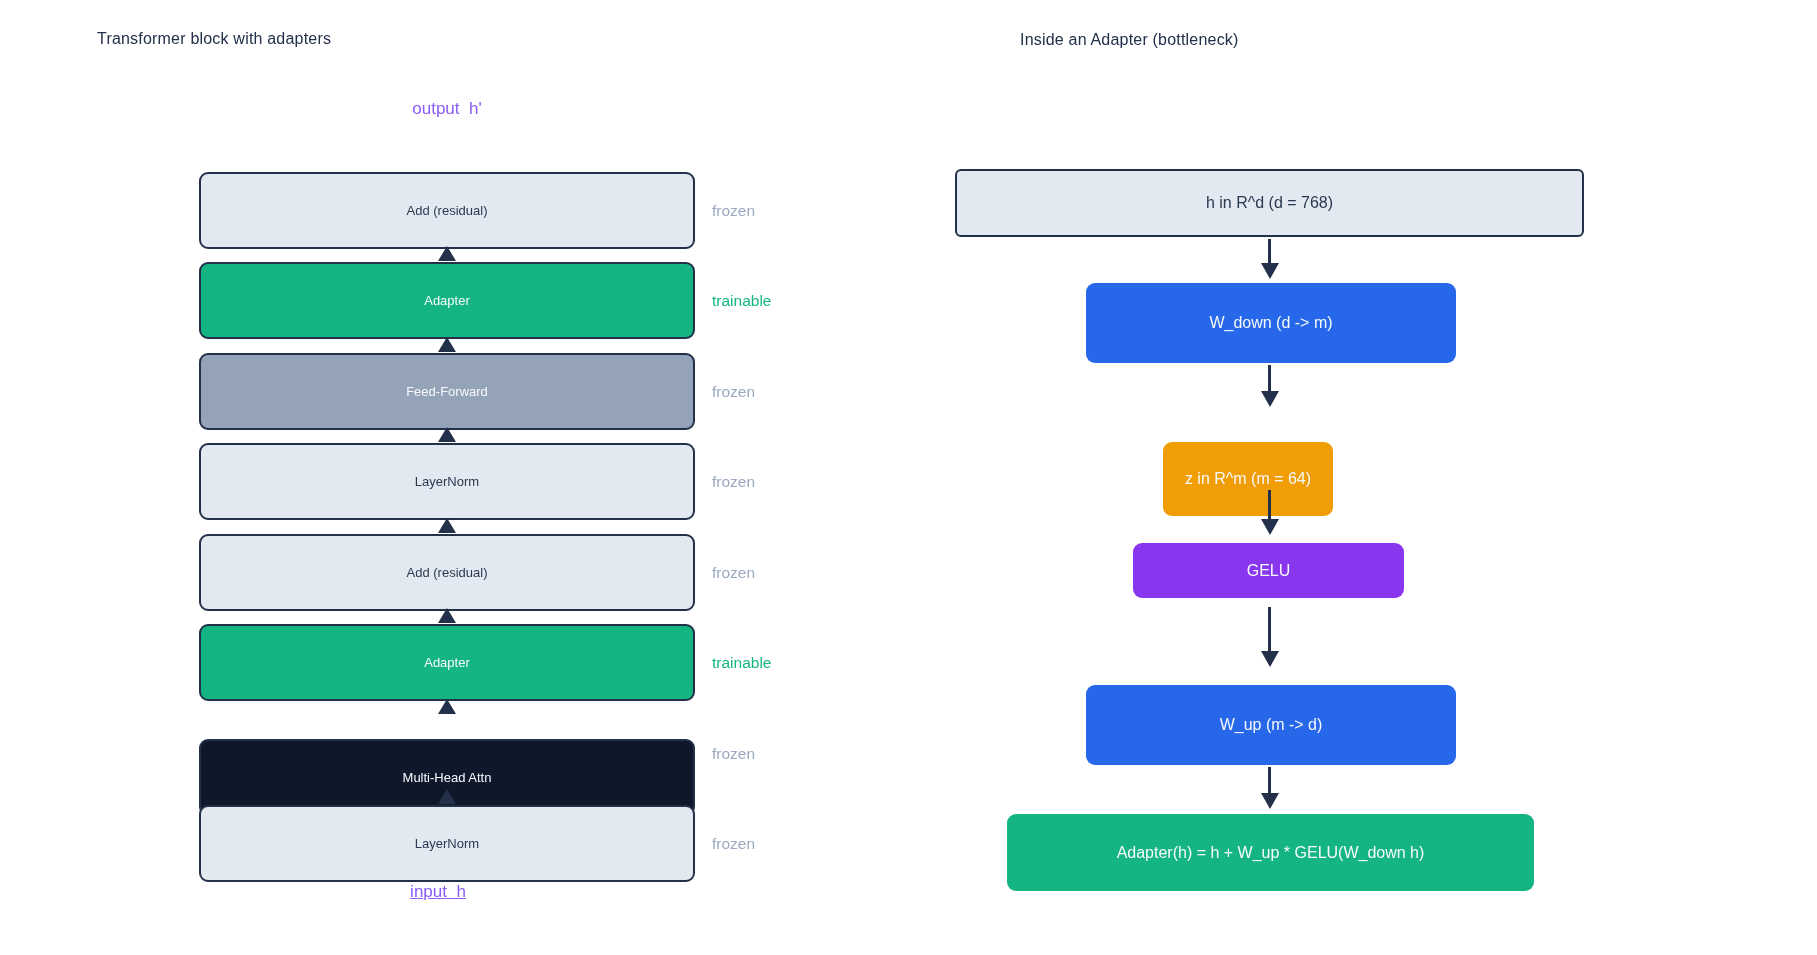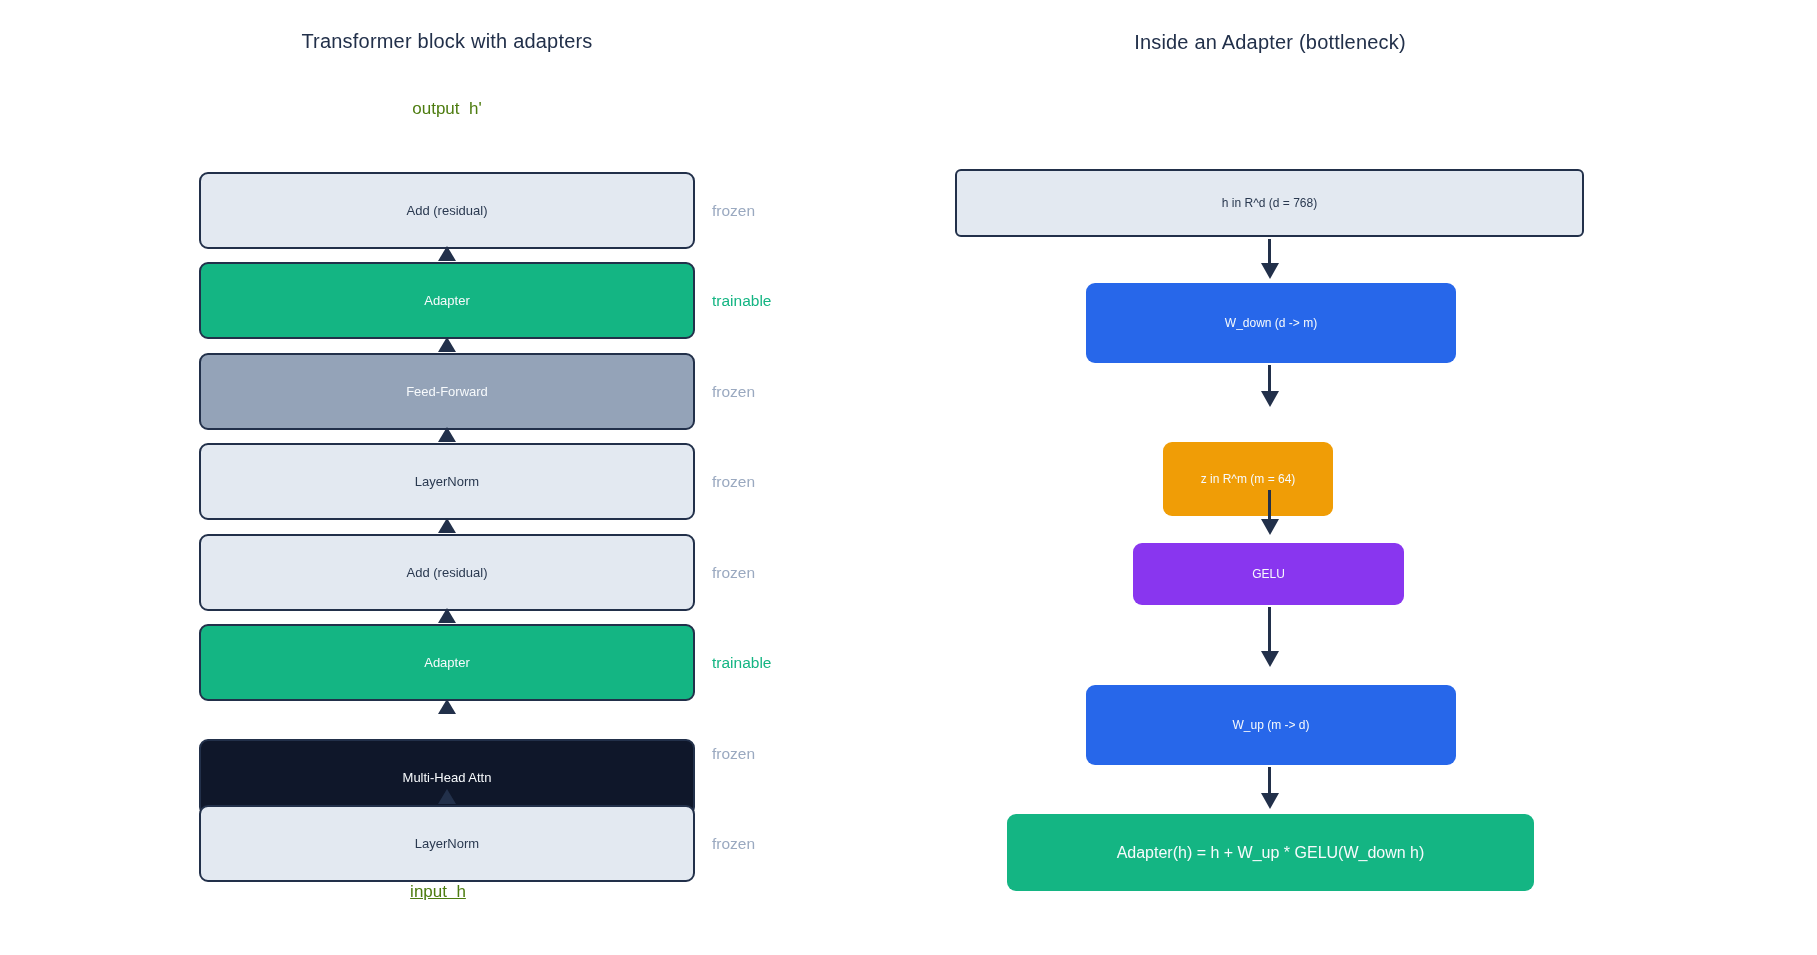--- a/index.html
+++ b/index.html
@@ -1,21 +1,21 @@
 <!DOCTYPE html>
 <html><head>
 <meta charset="utf-8">
 <style>
   html,body{margin:0;padding:0;background:#ffffff;}
   #canvas{
     position:relative;width:1817px;height:955px;background:#ffffff;overflow:hidden;
     font-family:"Liberation Sans","DejaVu Sans",sans-serif;color:#22304a;
   }
-  .title{position:absolute;text-align:center;font-size:20px;letter-spacing:.2px;color:#22304a;}
-  .io-label{position:absolute;text-align:center;font-size:17px;color:#4d7c0f;white-space:pre;}
+  .title{position:absolute;text-align:left;font-size:16px;letter-spacing:.2px;color:#22304a;}
+  .io-label{position:absolute;text-align:center;font-size:17px;color:#8b5cf6;white-space:pre;}
   .sbox{
     position:absolute;left:199px;width:496px;height:77px;
     border:2.5px solid #22304a;border-radius:9px;box-sizing:border-box;
     display:flex;align-items:center;justify-content:center;
     font-size:13px;
   }
   .t-dark{color:#2a3950;}
   .t-white{color:#f7fafc;}
   .state{
     position:absolute;left:712px;width:130px;height:77px;
@@ -23,21 +23,21 @@
   }
   .st-frozen{color:#9aa9c0;}
   .st-trainable{color:#14b583;}
   .up-head{
     position:absolute;left:438px;width:0;height:0;
     border-left:9px solid transparent;border-right:9px solid transparent;
     border-bottom:15px solid #22304a;
   }
   .fbox{
     position:absolute;border-radius:9px;box-sizing:border-box;
-    display:flex;align-items:center;justify-content:center;font-size:12px;
+    display:flex;align-items:center;justify-content:center;font-size:16px;
   }
   .fbox.bordered{border:2.5px solid #22304a;border-radius:6px;}
   .stem{position:absolute;left:1268px;width:3px;background:#22304a;}
   .down-head{
     position:absolute;left:1261px;width:0;height:0;
     border-left:9px solid transparent;border-right:9px solid transparent;
     border-top:16px solid #22304a;
   }
   .note{
     position:absolute;left:1607px;top:453px;width:183px;
@@ -115,21 +115,21 @@
   <div class="stem" style="top: 365px; height: 28px; background-color: rgb(34, 48, 74);"></div>
   <div class="down-head" style="top: 391px; border-top-color: rgb(34, 48, 74);"></div>
 
   <div class="fbox t-white" style="left: 1163px; top: 414px; width: 170px; height: 74px; background-color: rgb(240, 157, 6); margin-top: 28px;">
     <span>z in R^m  (m = 64)</span>
   </div>
 
   <div class="stem" style="top: 490px; height: 31px; background-color: rgb(34, 48, 74);"></div>
   <div class="down-head" style="top: 519px; border-top-color: rgb(34, 48, 74);"></div>
 
-  <div class="fbox t-white" style="left: 1133px; top: 543px; width: 271px; height: 62px; background-color: rgb(137, 54, 239);">
+  <div class="fbox t-white" style="left: 1133px; top: 543px; width: 271px; height: 55px; background-color: rgb(137, 54, 239);">
     <span>GELU</span>
   </div>
 
   <div class="stem" style="top: 607px; height: 46px; background-color: rgb(34, 48, 74);"></div>
   <div class="down-head" style="top: 651px; border-top-color: rgb(34, 48, 74);"></div>
 
   <div class="fbox t-white" style="left: 1086px; top: 685px; width: 370px; height: 80px; background-color: rgb(39, 103, 234);">
     <span>W_up  (m -&gt; d)</span>
   </div>
 

